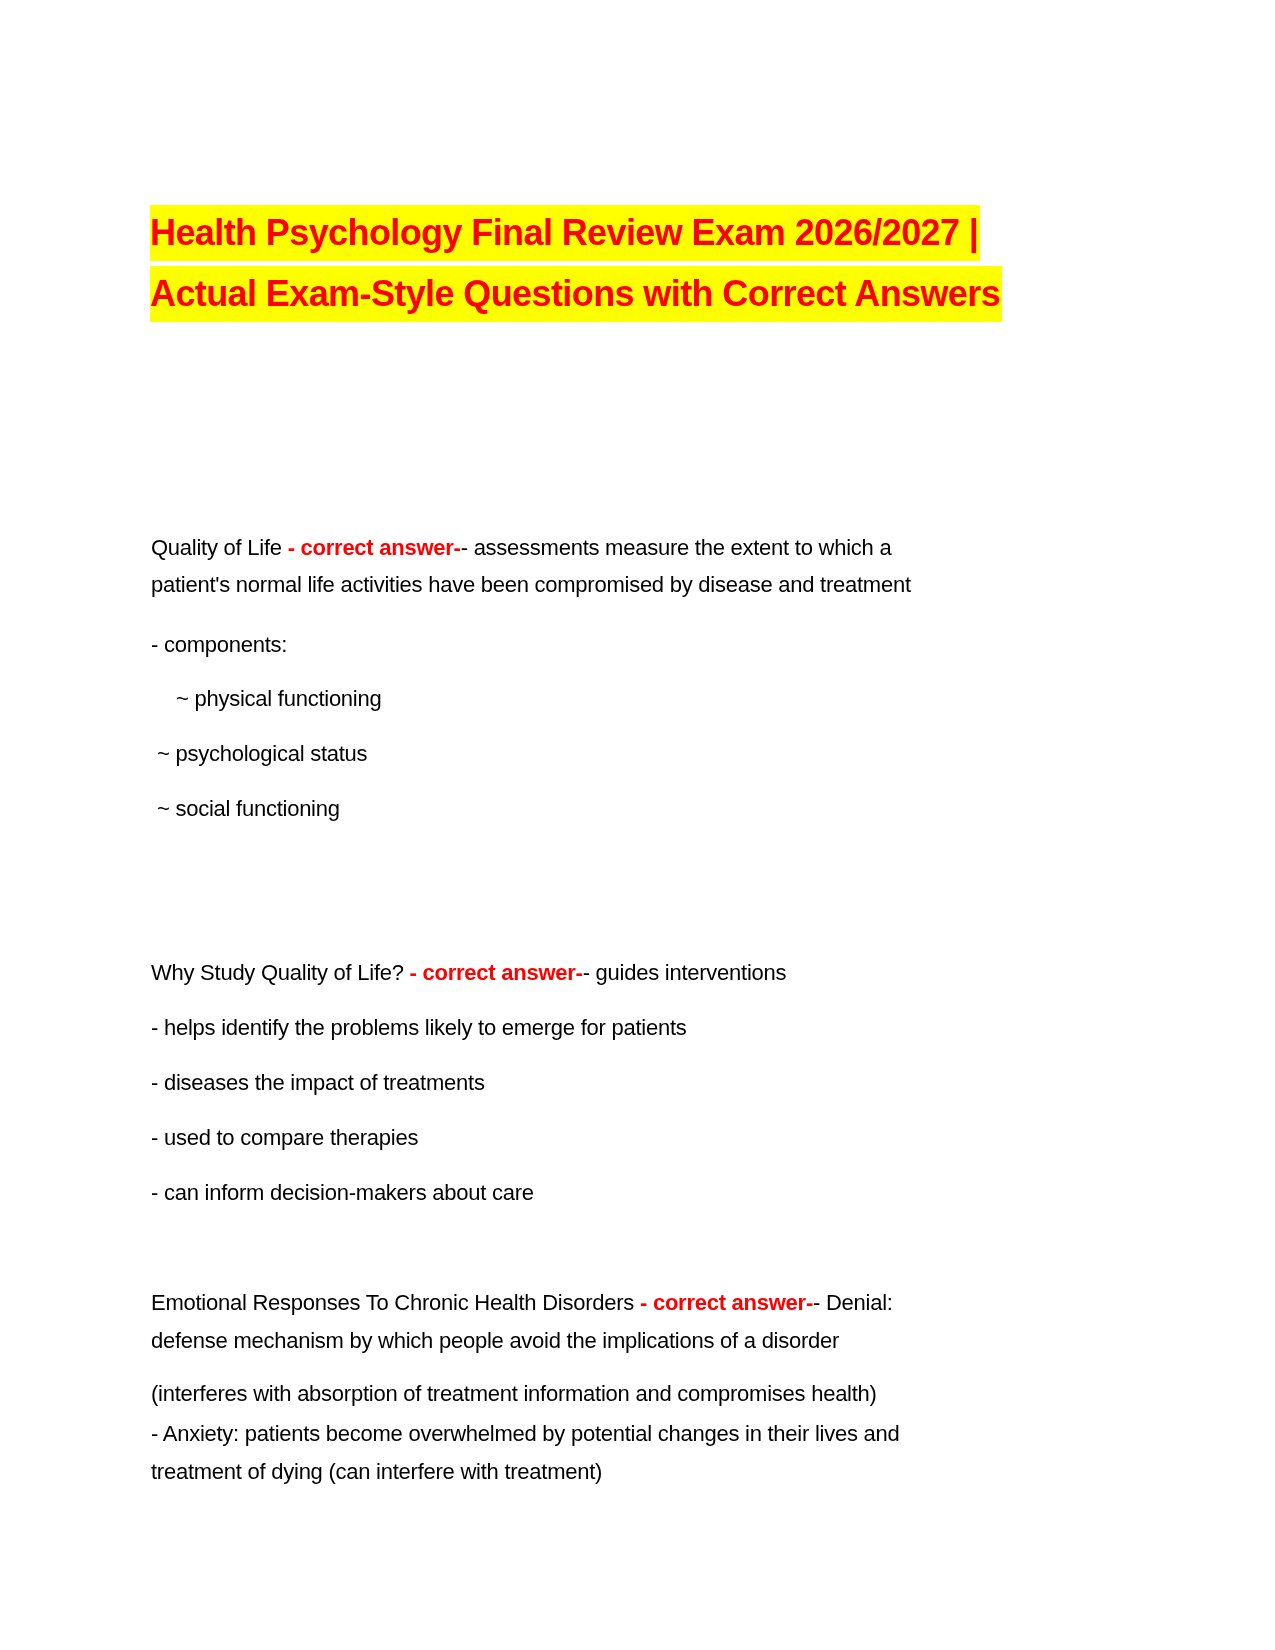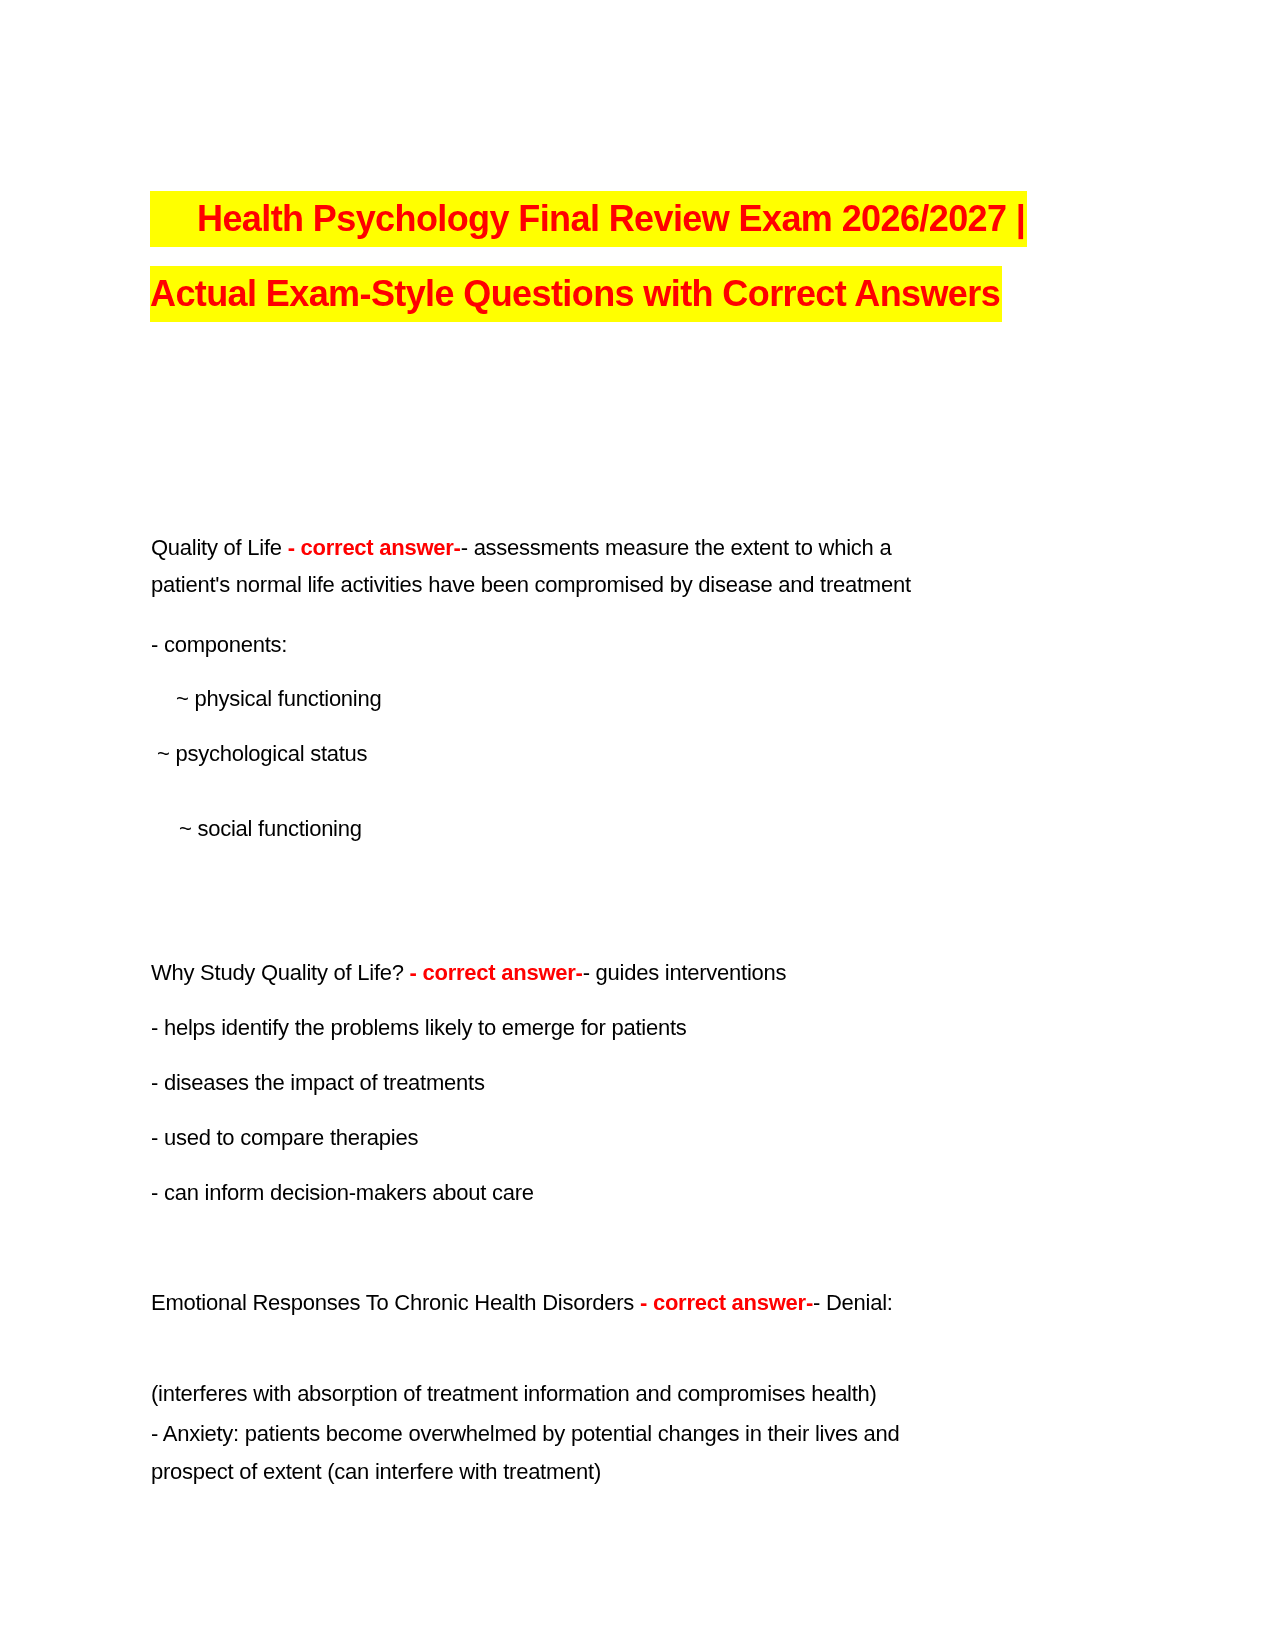--- a/index.html
+++ b/index.html
@@ -50,42 +50,43 @@
   .answer-marker {
     color: #ff0000;
     font-weight: bold;
   }
 </style>
 </head>
 <body>
 
 <div class="page">
 
-  <div class="title-line" style="top:191px;padding-left:47px;">Health Psychology Final Review Exam 2026/2027 |</div>
+  <div class="title-line" style="top:205px;">Health Psychology Final Review Exam 2026/2027 |</div>
   <div class="title-line" style="top:266px;">Actual Exam-Style Questions with Correct Answers</div>
 
   <div class="line" style="top:533px;text-align:right;">
     <span>Quality of Life </span><span class="answer-marker">- correct answer-</span><span>- assessments measure the extent to which a</span>
   </div>
   <div class="line" style="top:570px;">patient's normal life activities have been compromised by disease and treatment</div>
 
   <div class="line" style="top:630px;text-align:center;">- components:</div>
   <div class="line indent" style="top:684px;margin-left:19px;">~ physical functioning</div>
   <div class="line indent" style="top:739px;">~ psychological status</div>
-  <div class="line indent" style="top:814px;margin-left:22px;">~ social functioning</div>
+  <div class="line indent" style="top:794px;">~ social functioning</div>
 
   <div class="line" style="top:958px;">
     <span>Why Study Quality of Life? </span><span class="answer-marker">- correct answer-</span><span>- guides interventions</span>
   </div>
   <div class="line" style="top:1068px;">- diseases the impact of treatments</div>
   <div class="line" style="top:1013px;">- helps identify the problems likely to emerge for patients</div>
   <div class="line" style="top:1123px;">- used to compare therapies</div>
   <div class="line" style="top:1178px;">- can inform decision-makers about care</div>
 
   <div class="line" style="top:1288px;">
     <span>Emotional Responses To Chronic Health Disorders </span><span class="answer-marker">- correct answer-</span><span>- Denial:</span>
   </div>
+  <div class="line" style="top:1326px;">defense mechanism by which people avoid the implications of a disorder</div>
   <div class="line" style="top:1364px;margin-top:15px;">(interferes with absorption of treatment information and compromises health)</div>
 
   <div class="line" style="top:1419px;">- Anxiety: patients become overwhelmed by potential changes in their lives and</div>
-  <div class="line" style="top:1457px;">prospect of extent (can interfere with treatment)</div>
+  <div class="line" style="top:1457px;">treatment of dying (can interfere with treatment)</div>
 
 </div>
 
 </body></html>

